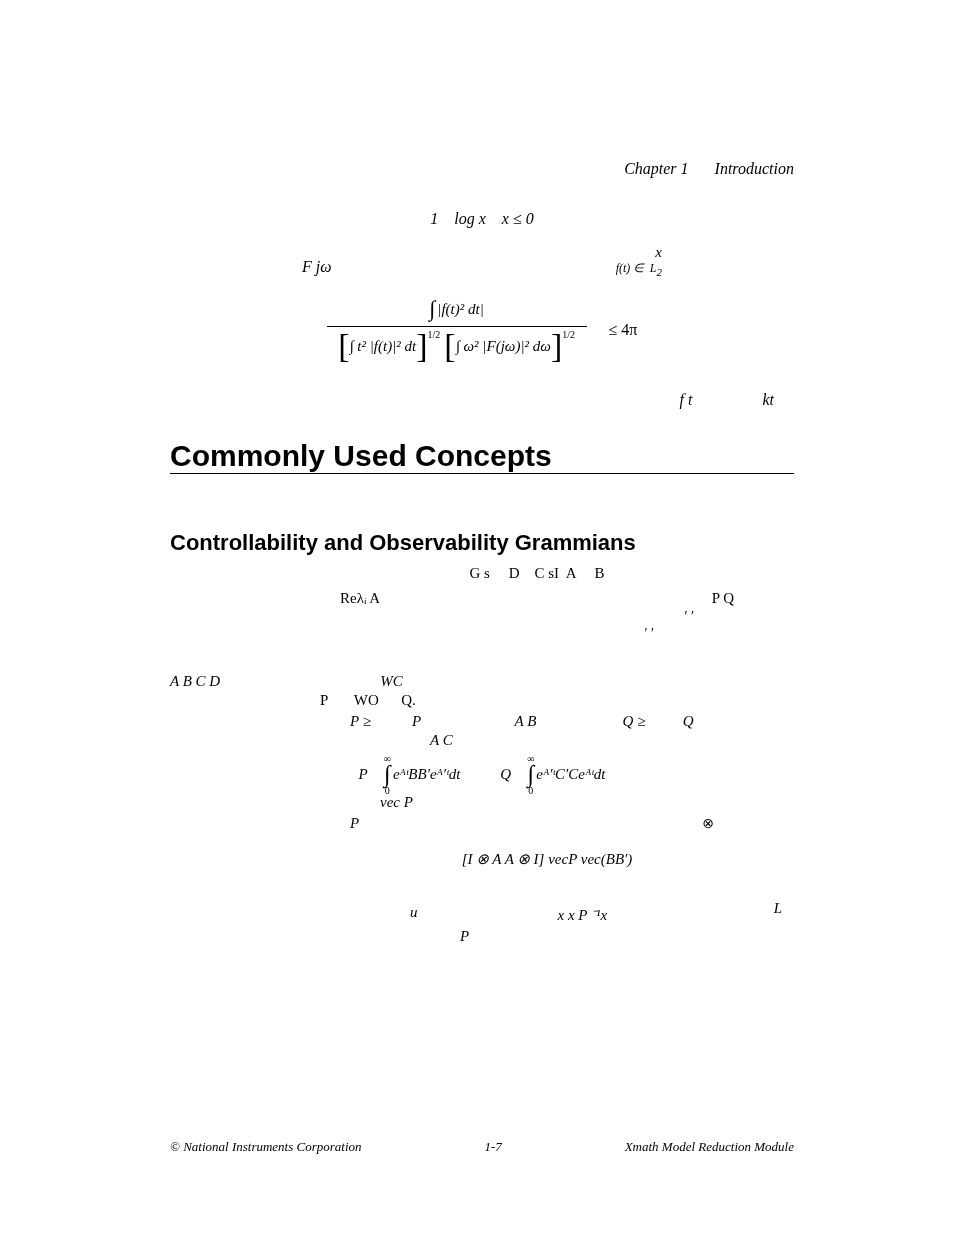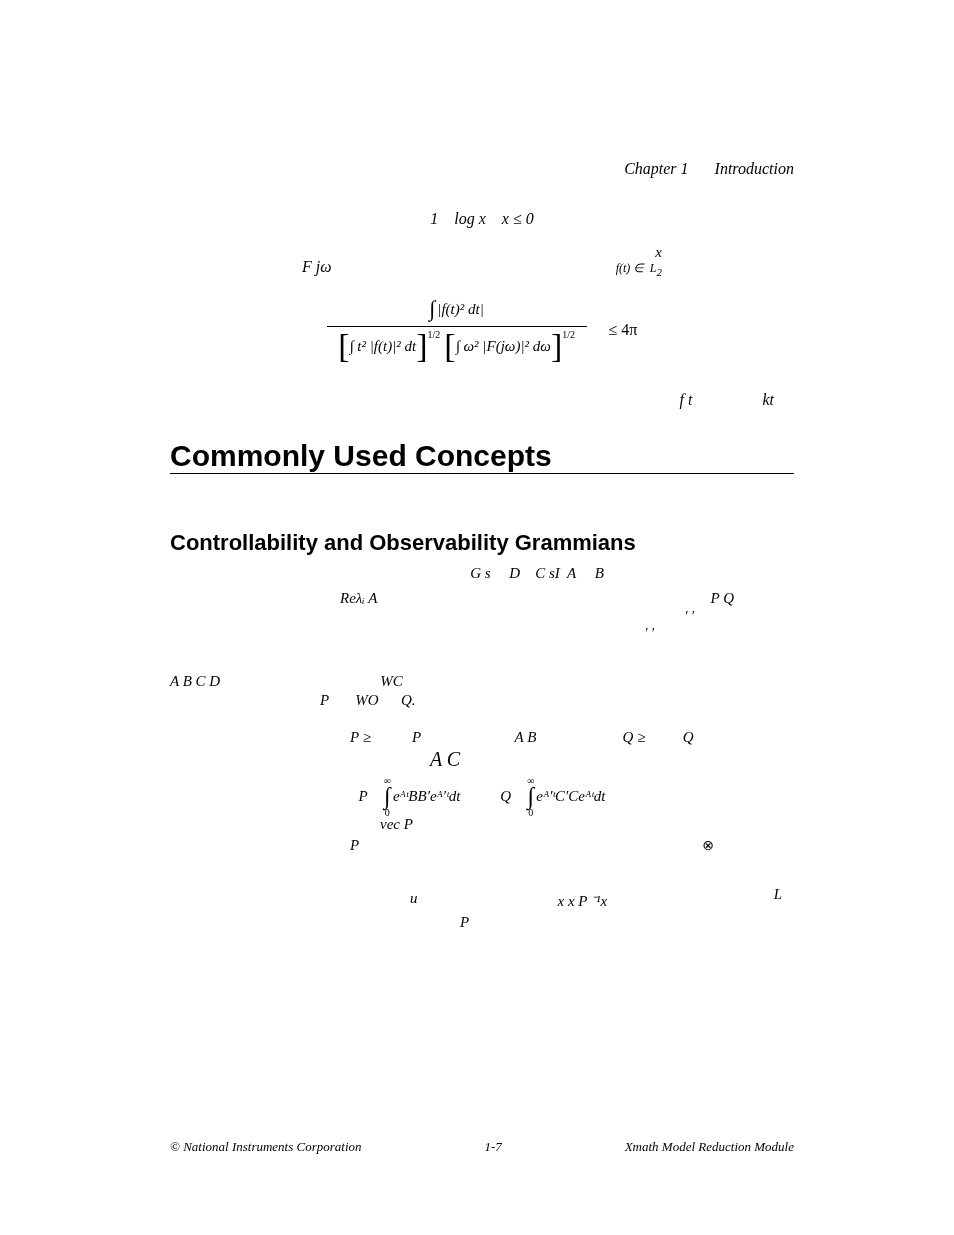--- a/index.html
+++ b/index.html
@@ -115,59 +115,57 @@
     font-family: "Arial Narrow", Arial, sans-serif;
     font-stretch: condensed;
     font-weight: bold;
     font-size: 22px;
     margin-top: 56px;
   }
   .para {
     margin-top: 6px;
     margin-left: 170px;
     font-size: 15px;
-    font-style: italic;
     line-height: 1.5;
   }
   .para .hint {
     white-space: pre;
   }
   .primes-row {
     text-align: right;
     margin-right: 100px;
     font-size: 14px;
     line-height: 1.2;
   }
   .line-abcd {
     display: flex;
     gap: 160px;
     font-style: italic;
     font-size: 15px;
     margin-top: 30px;
   }
   .line-pwoQ {
     margin-left: 150px;
-    font-style: italic;
     font-size: 15px;
     margin-top: 2px;
     white-space: pre;
   }
   .line-pge {
     margin-left: 180px;
     font-style: italic;
     font-size: 15px;
-    margin-top: 20px;
+    margin-top: 4px;
     white-space: pre;
     display: flex;
     gap: 0;
   }
   .line-ac {
     margin-left: 260px;
     font-style: italic;
-    font-size: 20px;
+    font-size: 15px;
     margin-top: 2px;
   }
   .pq-integral {
     display: flex;
     align-items: center;
     justify-content: center;
     gap: 40px;
     margin-top: 4px;
     font-style: italic;
     font-size: 15px;
@@ -343,20 +341,21 @@
       <span>eᴬ′ᵗC′Ceᴬᵗdt</span>
     </div>
   </div>
 
   <div class="vecP-line">vec P</div>
   <div class="Pkron">
     <span>P</span>
     <span class="kron-sym">⊗</span>
   </div>
 
+  <div class="kron-eq">[I ⊗ A    A ⊗ I] vecP       vec(BB′)</div>
 
   <div class="L-right">
     <span class="L-far" style="top:32px;">L</span>
   </div>
   <div class="last-block">
     <span>u</span>
     <span>x     x  P ⁻¹x</span>
   </div>
   <div class="last-P">P</div>
 

